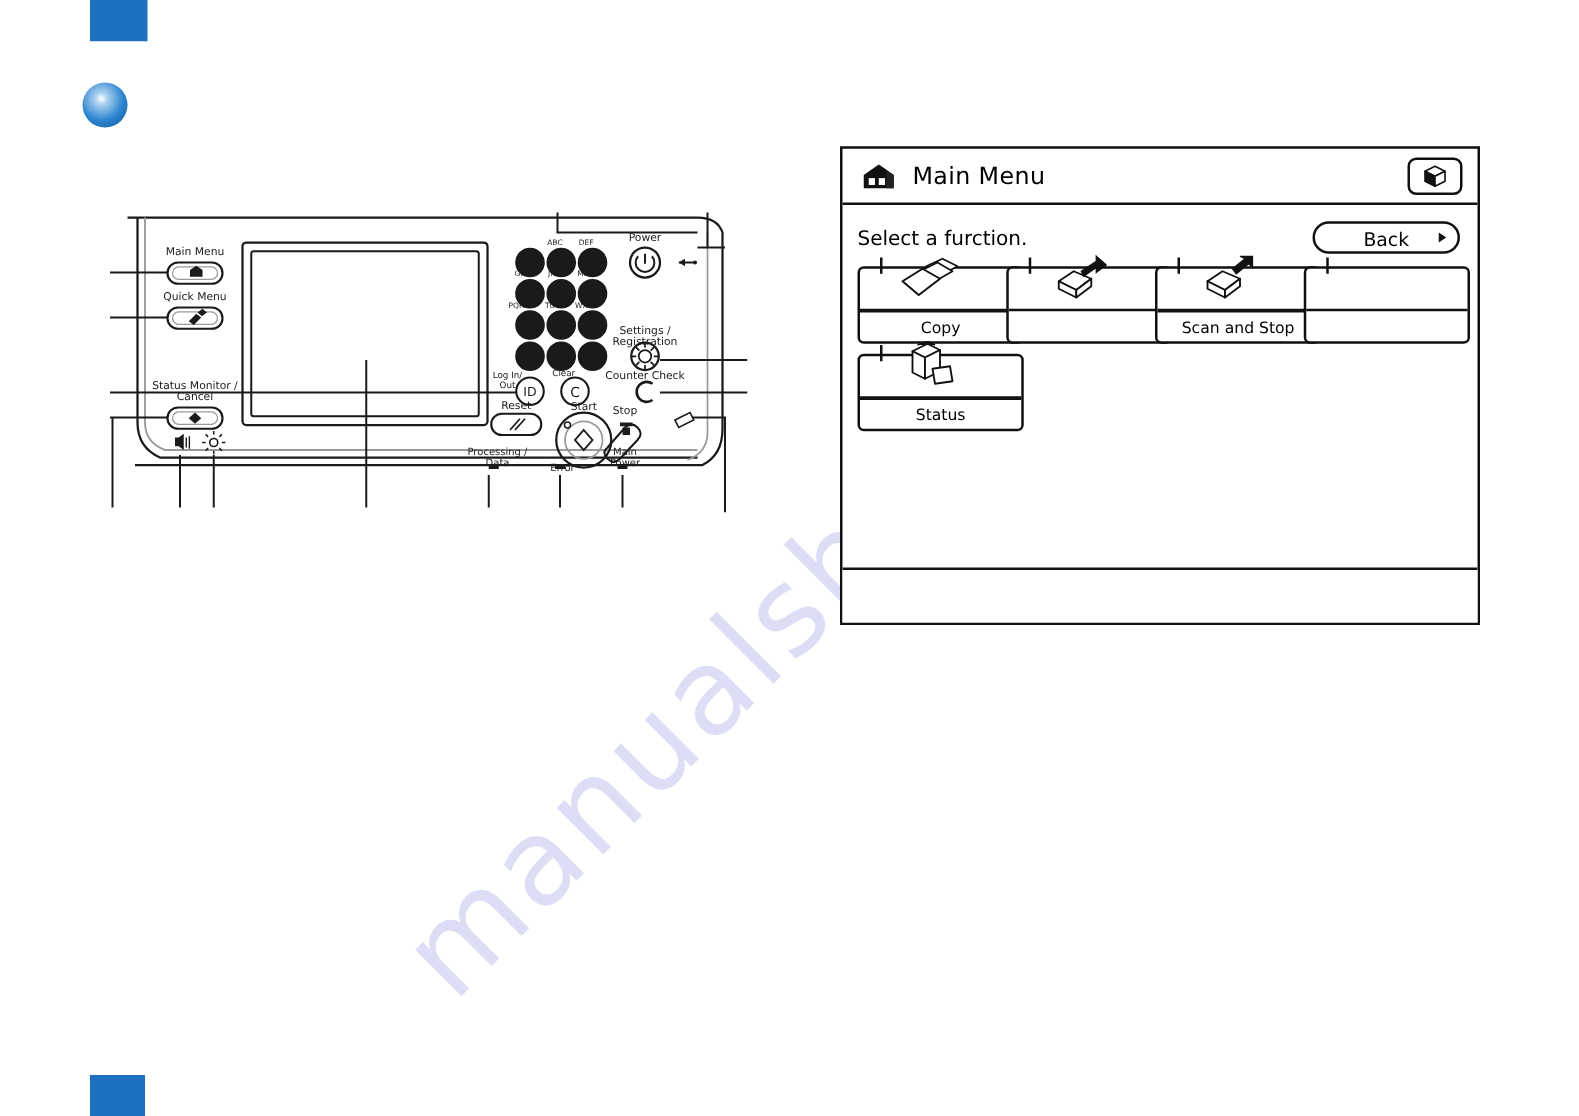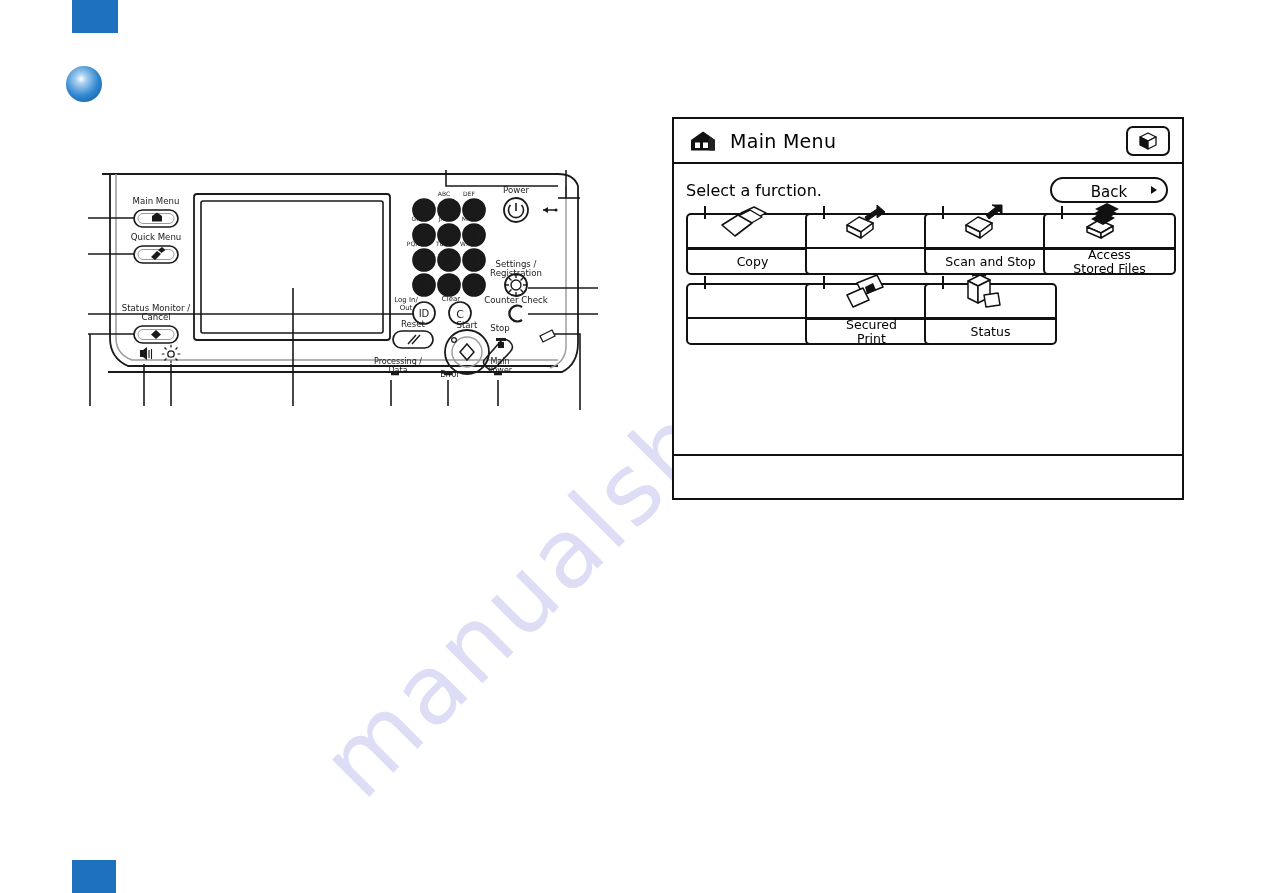--- a/index.html
+++ b/index.html
@@ -339,60 +339,29 @@
             <path d="M14 22 L28 29 L28 35 L14 28 Z" fill="#fff" stroke="#111" stroke-width="1.5" stroke-linejoin="round"></path>
             <path d="M40 20 L28 29 L28 35 L40 26 Z" fill="#fff" stroke="#111" stroke-width="1.5" stroke-linejoin="round"></path>
             <path d="M34 12 L44 4 L40 2 L50 2 L50 11 L47 8 L37 16 Z" fill="#111" stroke="#111" stroke-width="1"></path>
           </svg>
         </div>
         <div class="label-area">
           <span>Scan and Stop</span>
         </div>
       </div>
 
-      <div class="func-btn">
-        <span class="tick"></span>
-        <div class="icon-area">
-          <svg width="56" height="42" viewBox="0 0 56 42">
-            <path d="M16 24 L28 17 L42 23 L30 30 Z" fill="#fff" stroke="#111" stroke-width="1.5" stroke-linejoin="round"></path>
-            <path d="M16 24 L30 30 L30 35 L16 29 Z" fill="#fff" stroke="#111" stroke-width="1.5" stroke-linejoin="round"></path>
-            <path d="M42 23 L30 30 L30 35 L42 28 Z" fill="#fff" stroke="#111" stroke-width="1.5" stroke-linejoin="round"></path>
-            <path d="M20 16 L32 9 L44 15 L32 22 Z" fill="#111"></path>
-            <path d="M22 11 L34 4 L46 10 L34 17 Z" fill="#111"></path>
-            <path d="M24 6 L36 0 L48 6 L36 12 Z" fill="#111"></path>
-          </svg>
-        </div>
-        <div class="label-area">
-          <span>Access
-Stored Files</span>
-        </div>
-      </div>
 
       <div class="func-btn blank">
         <span class="tick"></span>
         <div class="icon-area"></div>
         <div class="label-area">
           <span></span>
         </div>
       </div>
 
-      <div class="func-btn">
-        <span class="tick"></span>
-        <div class="icon-area">
-          <svg width="56" height="42" viewBox="0 0 56 42">
-            <path d="M24 10 L44 2 L50 14 L30 22 Z" fill="#fff" stroke="#111" stroke-width="1.6" stroke-linejoin="round"></path>
-            <path d="M32 14 L40 10 L43 17 L34 21 Z" fill="#111"></path>
-            <path d="M14 22 L30 15 L36 27 L20 34 Z" fill="#fff" stroke="#111" stroke-width="1.6" stroke-linejoin="round"></path>
-          </svg>
-        </div>
-        <div class="label-area">
-          <span>Secured
-Print</span>
-        </div>
-      </div>
 
       <div class="func-btn">
         <span class="tick"></span>
         <div class="icon-area">
           <svg width="56" height="42" viewBox="0 0 56 42">
             <path d="M16 8 L28 2 L38 7 L26 13 Z" fill="#fff" stroke="#111" stroke-width="1.5" stroke-linejoin="round"></path>
             <path d="M16 8 L26 13 L26 30 L16 25 Z" fill="#fff" stroke="#111" stroke-width="1.5" stroke-linejoin="round"></path>
             <path d="M38 7 L26 13 L26 30 L38 24 Z" fill="#fff" stroke="#111" stroke-width="1.5" stroke-linejoin="round"></path>
             <path d="M20 3 L28 0 L34 3" fill="#111" stroke="#111" stroke-width="1.4"></path>
             <path d="M32 22 L46 20 L48 32 L34 34 Z" fill="#fff" stroke="#111" stroke-width="1.5" stroke-linejoin="round"></path>

